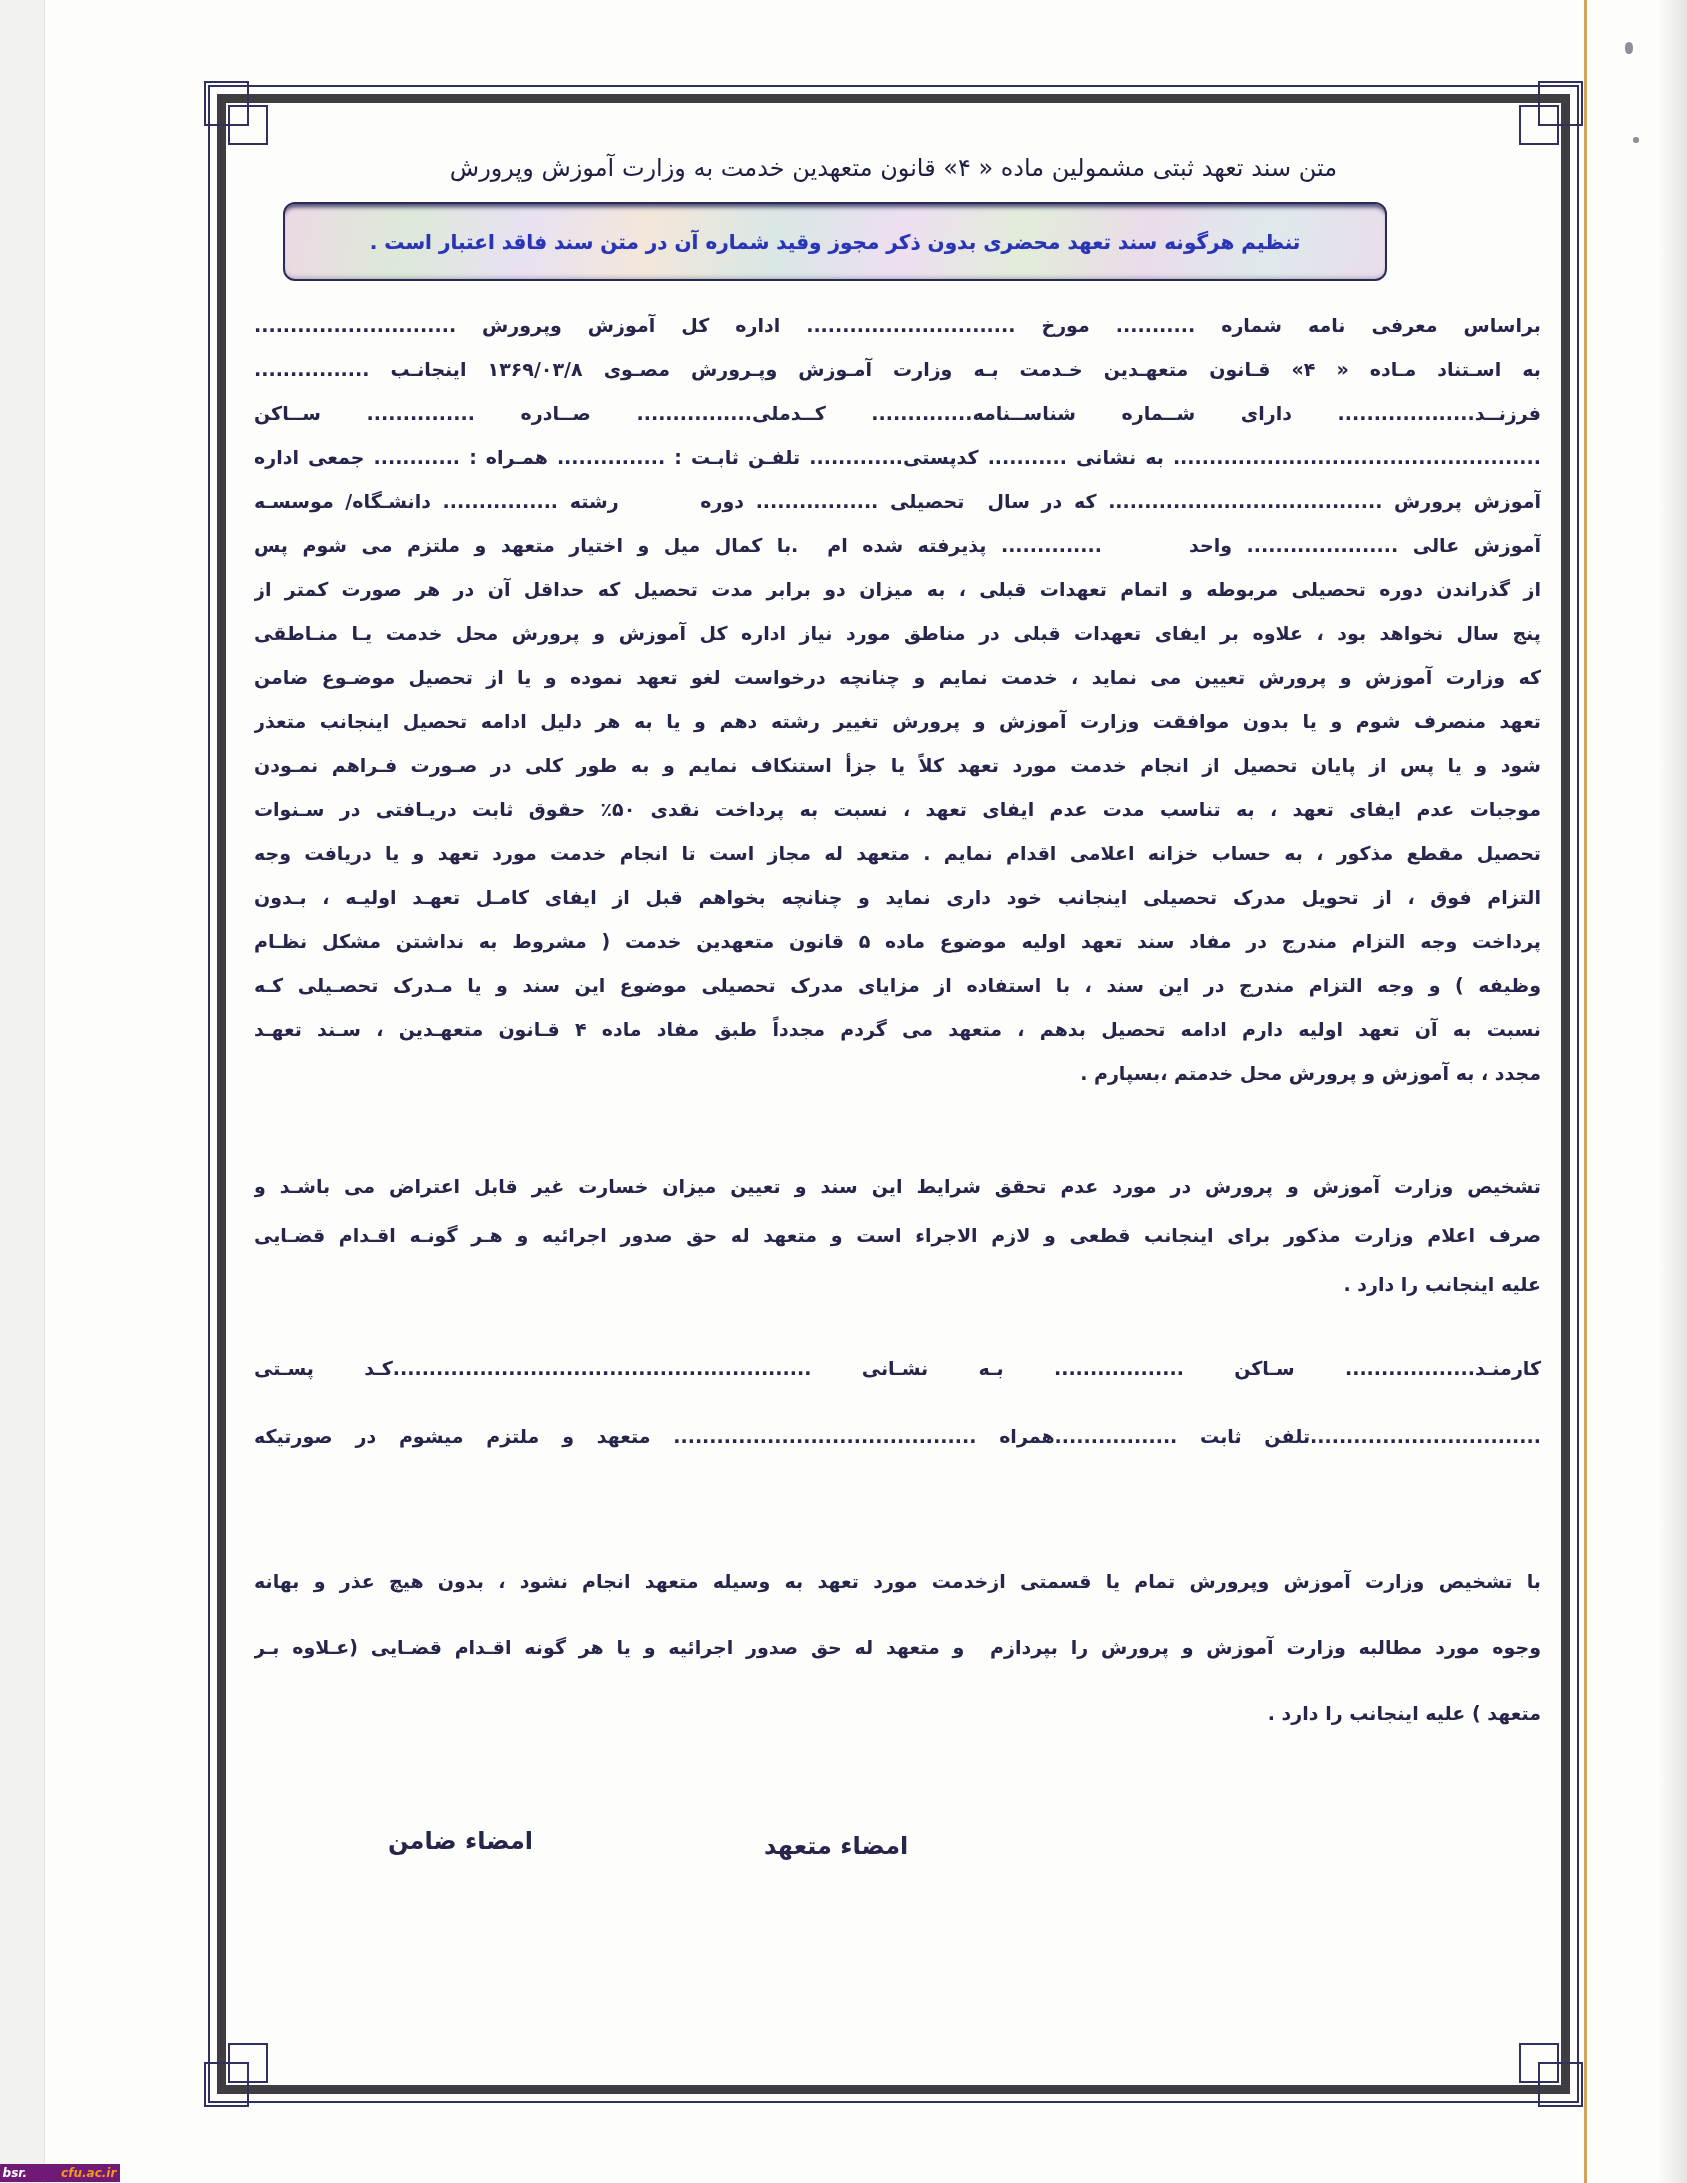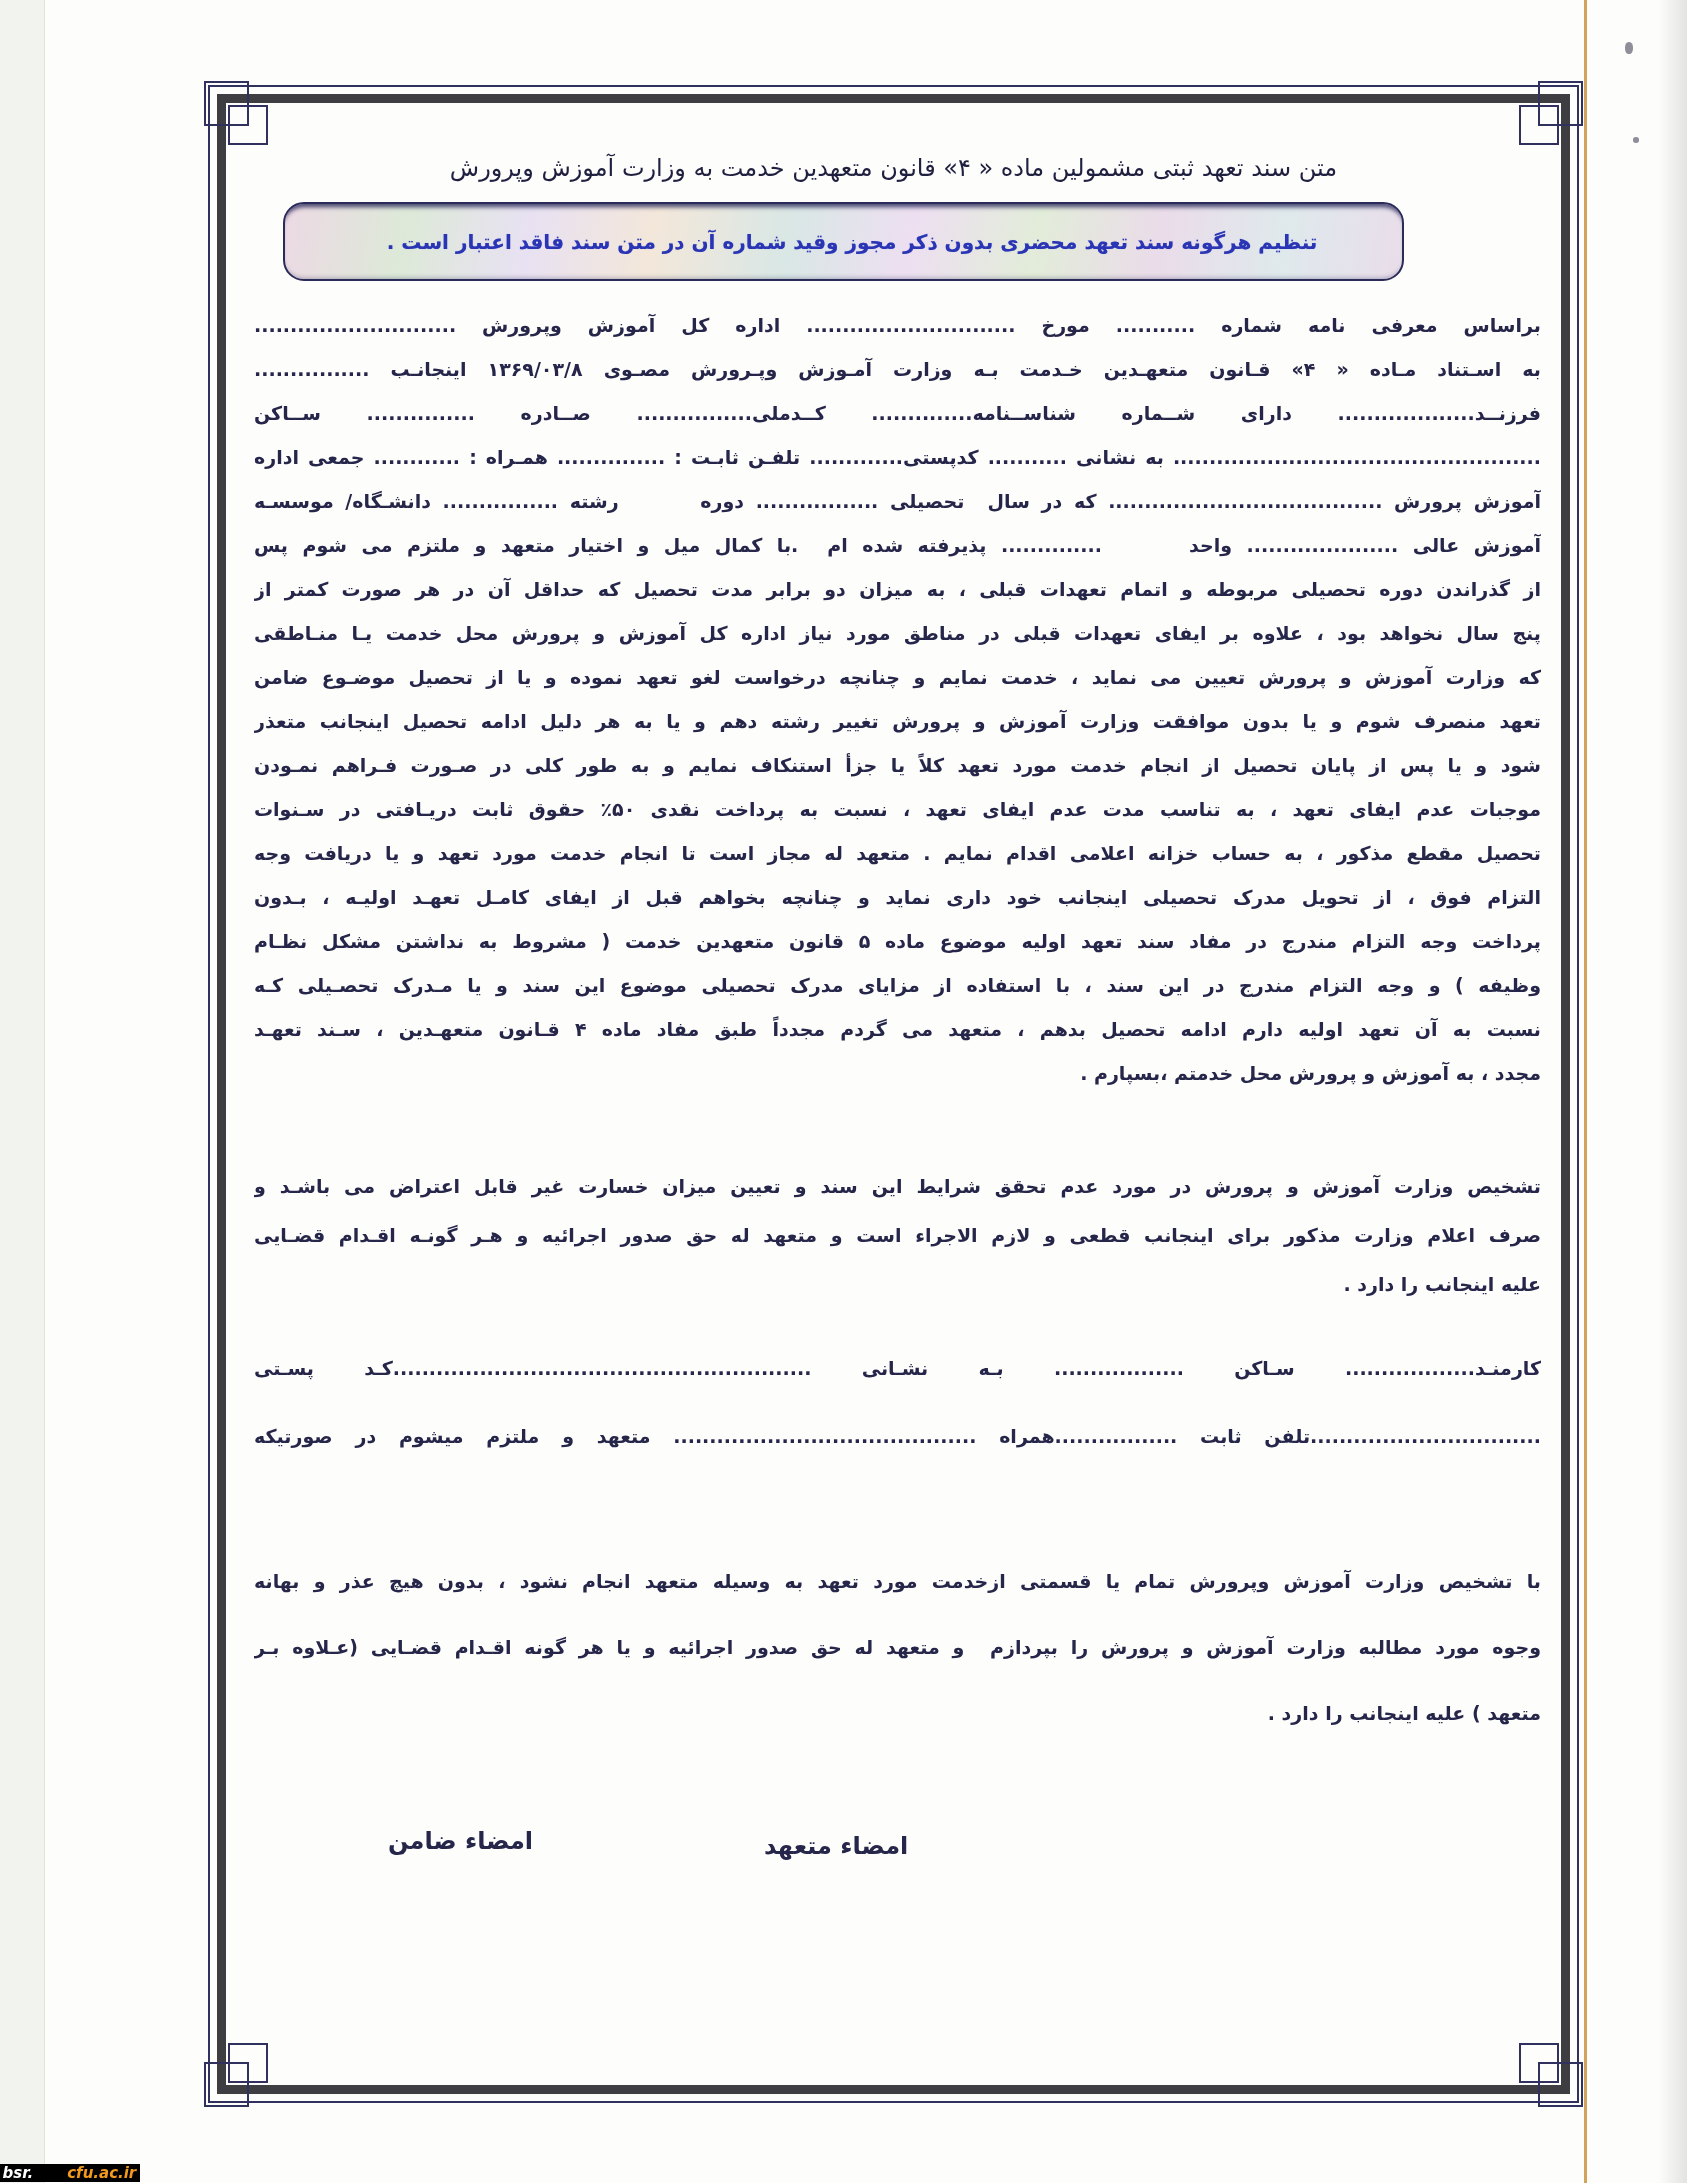--- a/index.html
+++ b/index.html
@@ -24,45 +24,45 @@
   .c-tr1{right:-4px;top:-4px;}  .c-tr2{right:20px;top:20px;width:36px;height:36px;}
   .c-bl1{left:-4px;bottom:-4px;}.c-bl2{left:20px;bottom:20px;width:36px;height:36px;}
   .c-br1{right:-4px;bottom:-4px;}.c-br2{right:20px;bottom:20px;width:36px;height:36px;}
   
   .doc-title{
     position:absolute;top:69px;left:0;right:0;text-align:center;direction:rtl;
     font-size:24px;font-weight:400;color:#1f1f40;letter-spacing:0;
   }
   .banner{
     position:absolute;top:117px;left:75px;width:1100px;height:75px;
-    border-radius:21px;border:2px solid #2b2b5a;
+    border-radius:12px;border:2px solid #2b2b5a;
     background:linear-gradient(100deg,#ecd9e4 0%,#dde9d8 11%,#e8e1f2 22%,#f3e7da 33%,#d9e7e5 45%,#eddff1 56%,#e2ecd9 67%,#ead celadon 0,#eadce9 78%,#dfe9ec 89%,#e9ddea 100%);
     background:linear-gradient(100deg,#ecd9e4 0%,#dde9d8 11%,#e8e1f2 22%,#f3e7da 33%,#d9e7e5 45%,#eddff1 56%,#e2ecd9 67%,#eadce9 78%,#dfe9ec 89%,#e9ddea 100%);
     box-shadow:inset 0 6.6px 4.6px -3.3px rgba(35,35,85,.78), inset 0 -4.6px 4px -3.3px rgba(35,35,85,.30);
-    display:flex;align-items:center;justify-content:center;padding-left:17px;
+    display:flex;align-items:center;justify-content:center;
   }
   .banner-text{direction:rtl;font-size:20px;font-weight:700;color:#2a35b5;text-shadow:0 0 0.7px rgba(42,53,181,.45);}
   .para{position:absolute;left:46px;right:38px;direction:rtl;color:#26264a;font-weight:700;font-size:19px;}
   .para .line{
     text-align:justify;text-align-last:justify;text-justify:inter-word;
     overflow:hidden;white-space:normal;
   }
   .p1{top:218px;}        .p1 .line{height:44px;line-height:44px;}
   .p2{top:1077px;}       .p2 .line{height:49px;line-height:49px;}
   .pg{top:1249px;}       .pg .line{height:68px;line-height:68px;}
   .p3{top:1463px;}       .p3 .line{height:66px;line-height:66px;}
   .line.short{text-align:left;text-align-last:right;}
   .sig{position:absolute;direction:rtl;font-size:24px;font-weight:700;color:#26264a;}
   .sig-motahed{left:556px;top:1747px;}
   .sig-zamen{left:180px;top:1742px;}
   
   .watermark{
     position:absolute;left:0;top:2164px;height:18px;padding:0 4px 0 2.6px;
-    background:#000000;display:flex;align-items:center;
-    font-style:italic;font-weight:700;font-size:15px;line-height:18px;
+    background:#701a75;display:flex;align-items:center;
+    font-style:italic;font-weight:700;font-size:12px;line-height:18px;
   }
   .wm-prefix{color:#ffffff;}
   .wm-domain{color:#f29a1d;margin-left:34px;}
 </style>
 </head>
 <body>
 
 <div>
 
   <div class="edge-left"></div>

